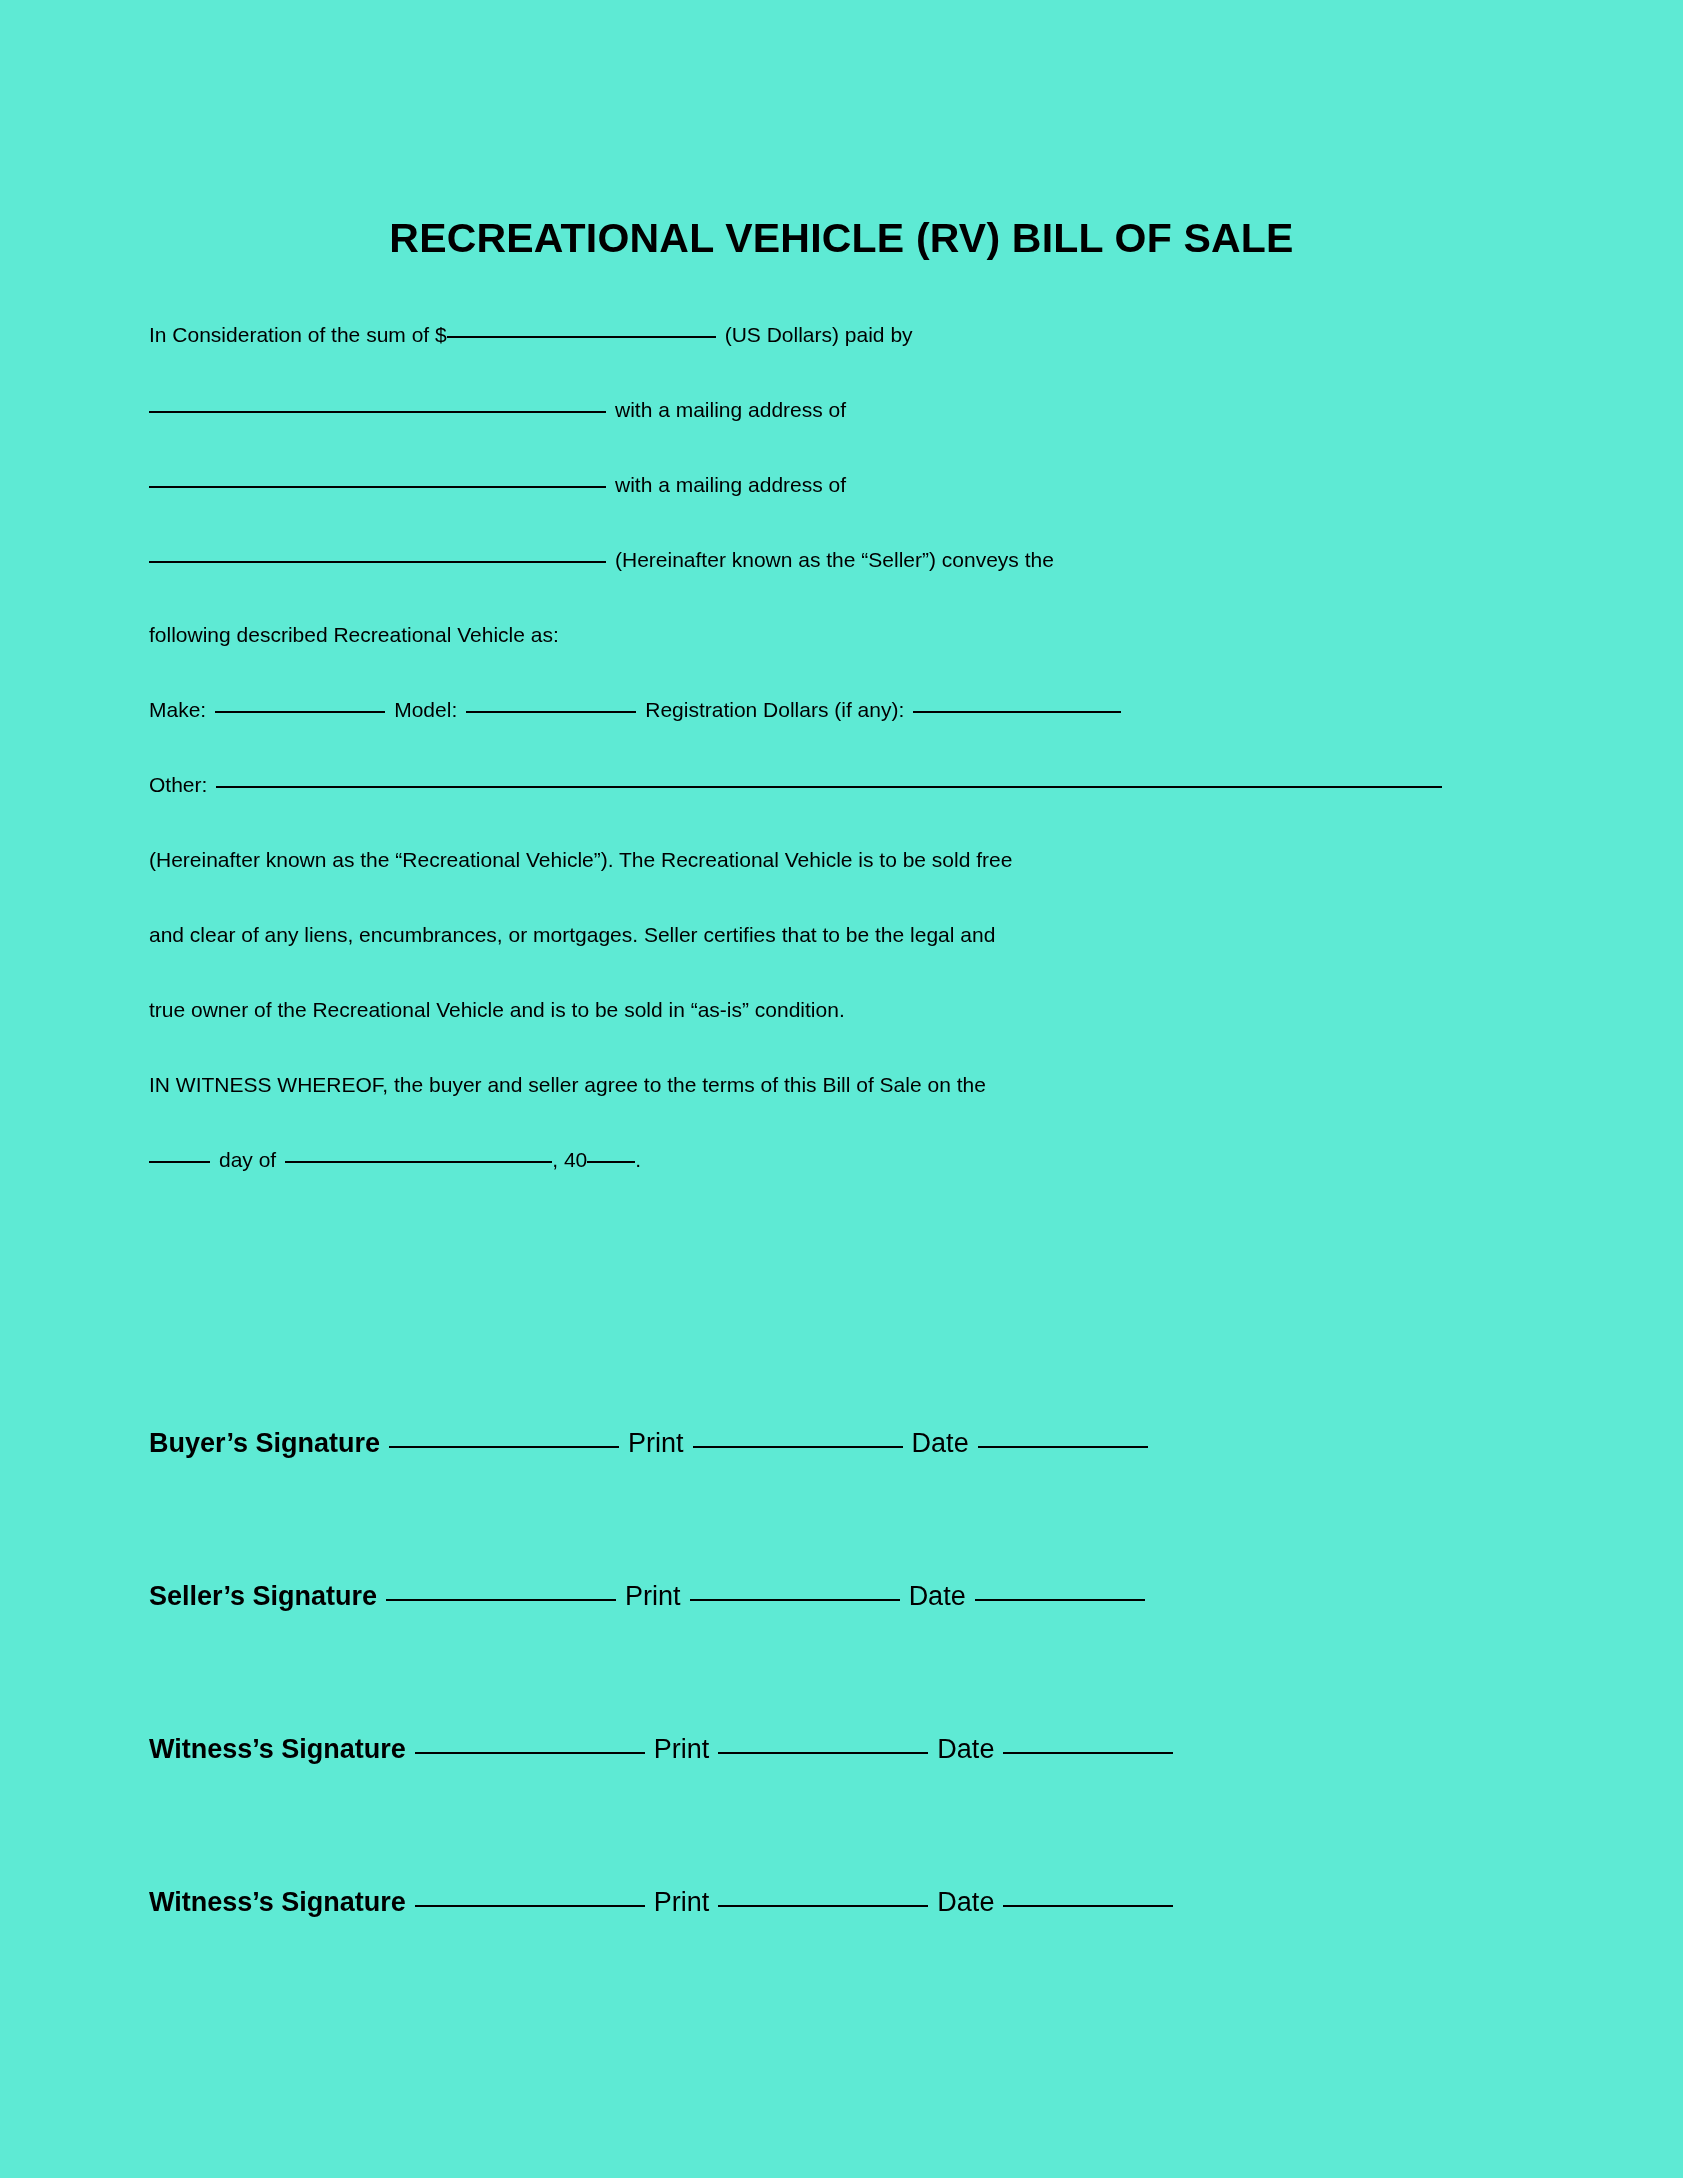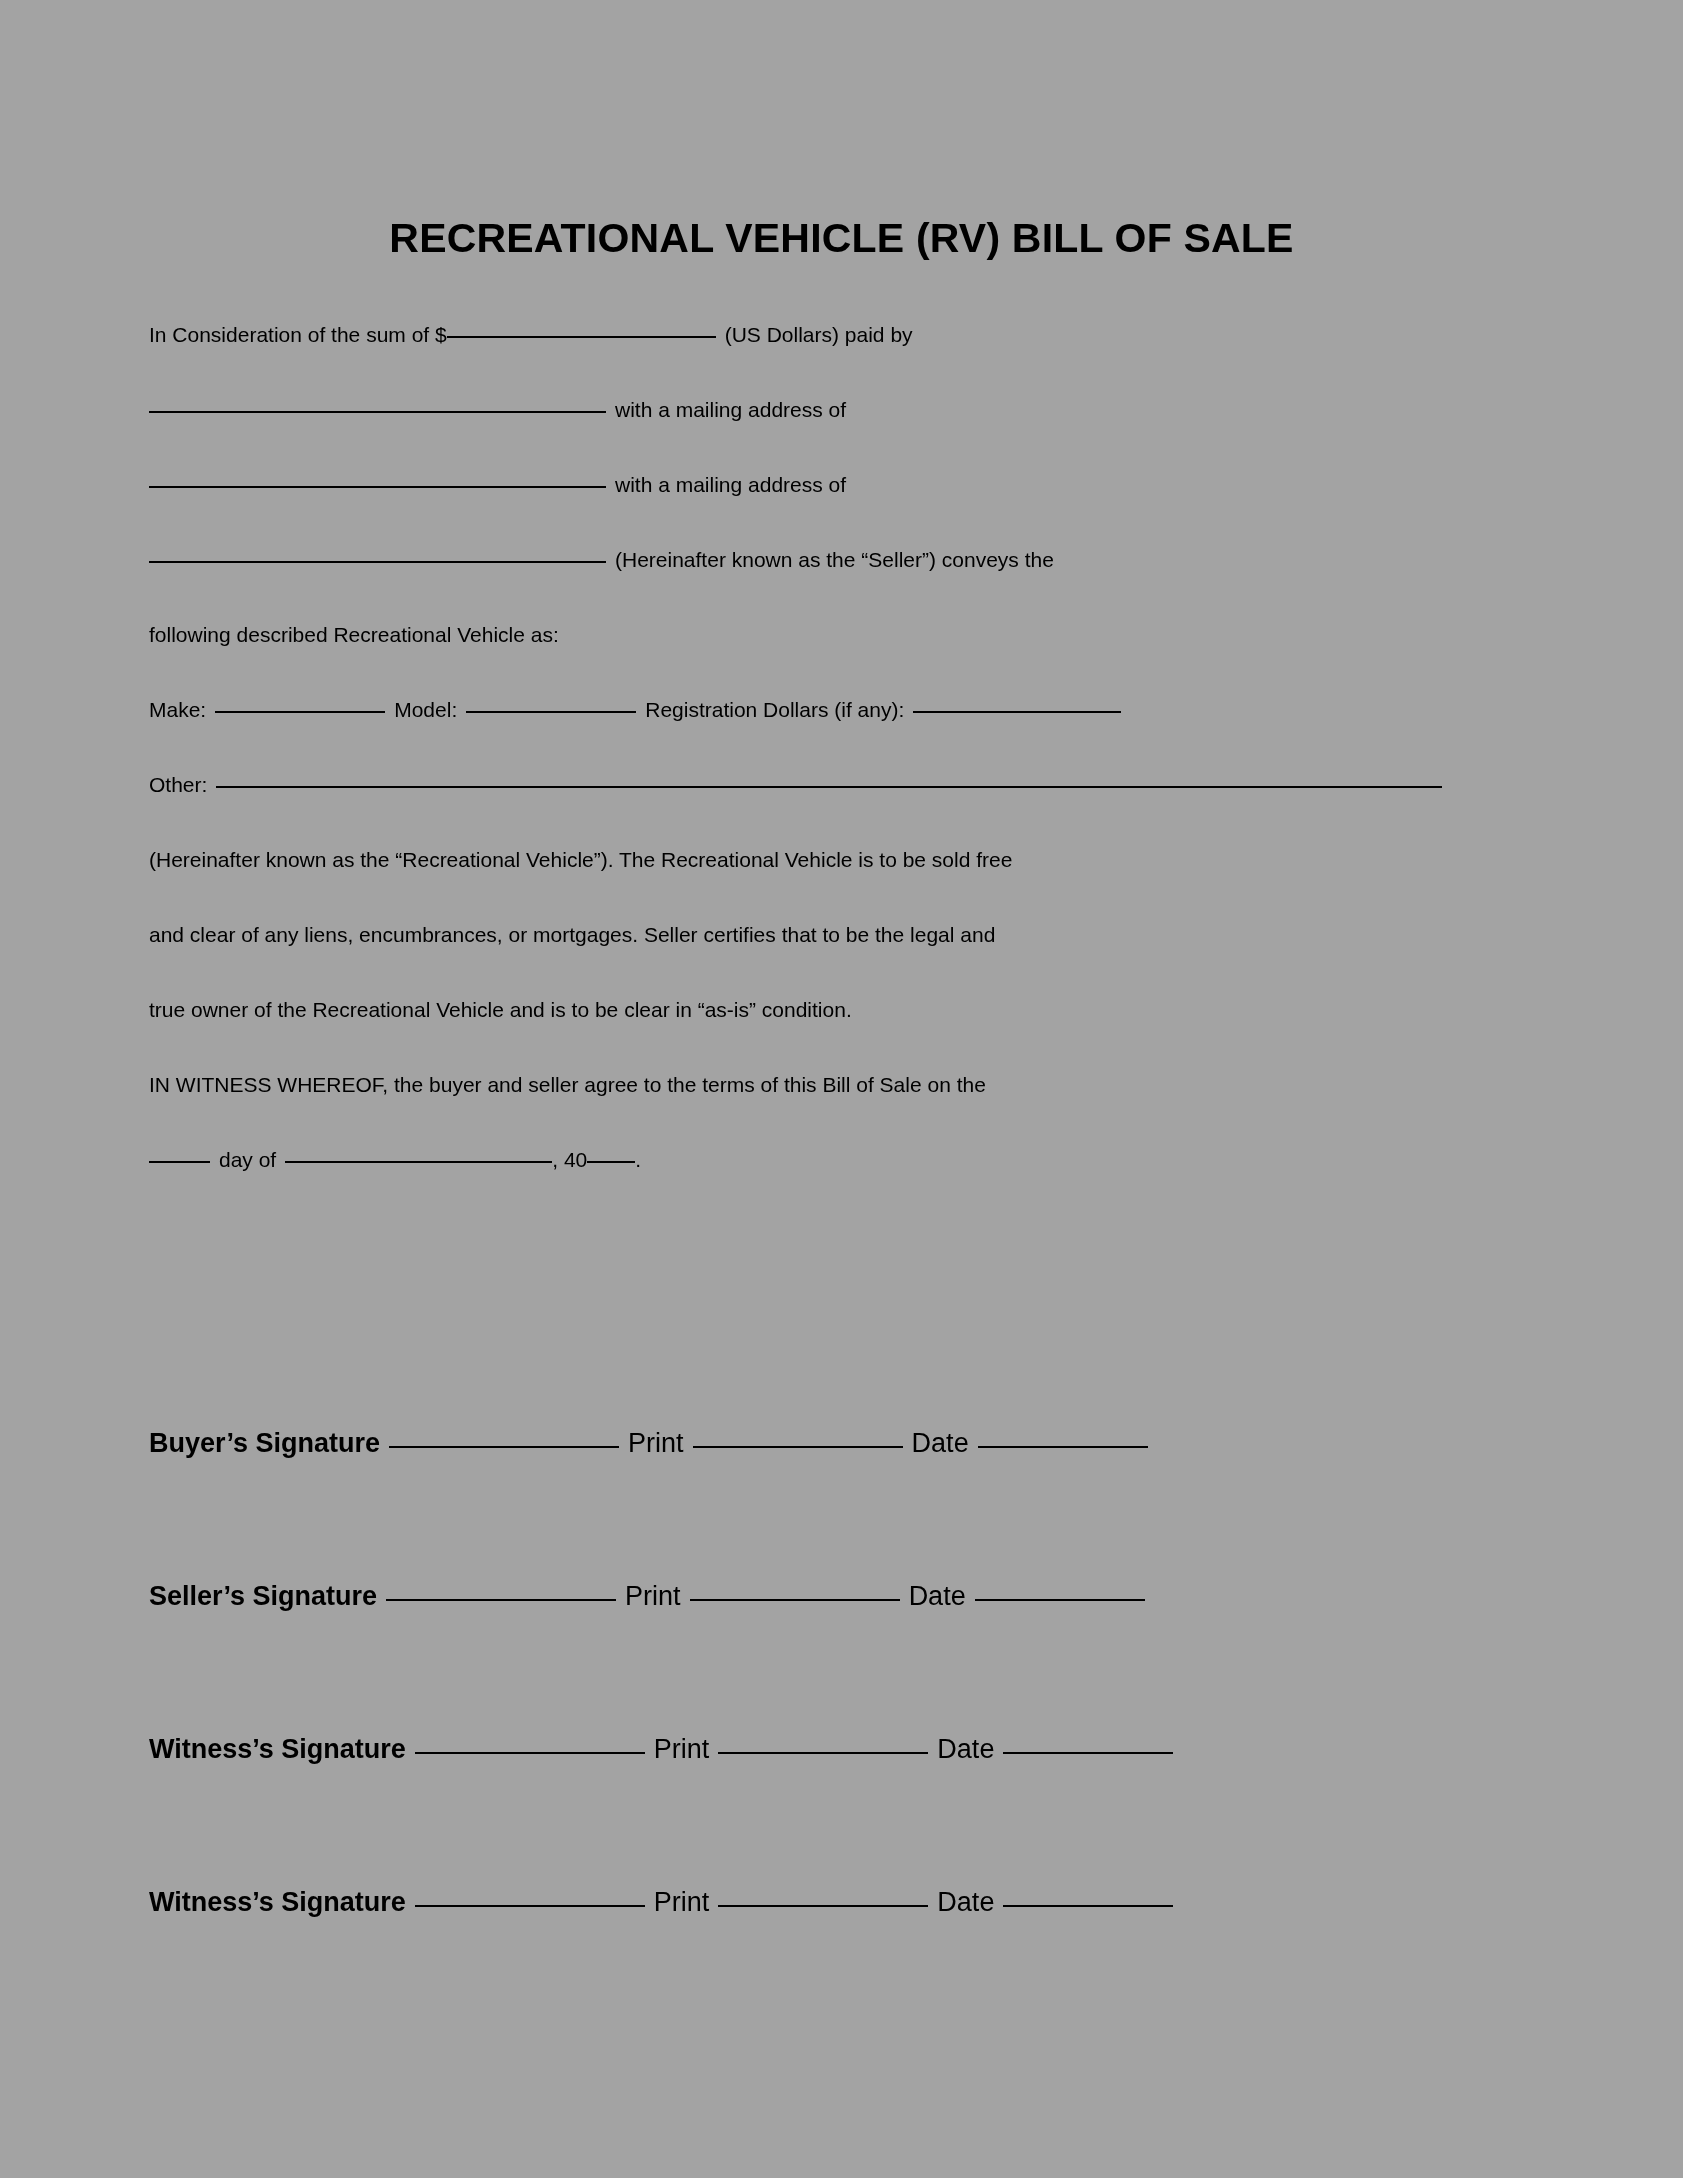--- a/index.html
+++ b/index.html
@@ -5,21 +5,21 @@
 <style>
   html, body {
     margin: 0;
     padding: 0;
     background: #ffffff;
   }
   .page {
     position: relative;
     width: 1683px;
     height: 2178px;
-    background: #a3a3a3;
+    background: #5eead4;
     font-family: "Liberation Sans", sans-serif;
     color: #000000;
     box-sizing: border-box;
     overflow: hidden;
   }
 
   
   .doc-title {
     position: absolute;
     top: 188px;
@@ -134,21 +134,21 @@
       <span>Other:</span><span class="sp"></span><span class="fill fill-other"></span>
     </div>
 
     <div class="ln">
       <span>(Hereinafter known as the “Recreational Vehicle”). The Recreational Vehicle is to be sold free</span>
     </div>
     <div class="ln">
       <span>and clear of any liens, encumbrances, or mortgages. Seller certifies that to be the legal and</span>
     </div>
     <div class="ln">
-      <span>true owner of the Recreational Vehicle and is to be clear in “as-is” condition.</span>
+      <span>true owner of the Recreational Vehicle and is to be sold in “as-is” condition.</span>
     </div>
     <div class="ln">
       <span>IN WITNESS WHEREOF, the buyer and seller agree to the terms of this Bill of Sale on the</span>
     </div>
 
     <div class="ln">
       <span class="fill fill-day"></span><span class="sp"></span><span>day of</span><span class="sp"></span><span class="fill fill-month"></span><span>, 40</span><span class="fill fill-year"></span><span>.</span>
     </div>
 
   </div>

